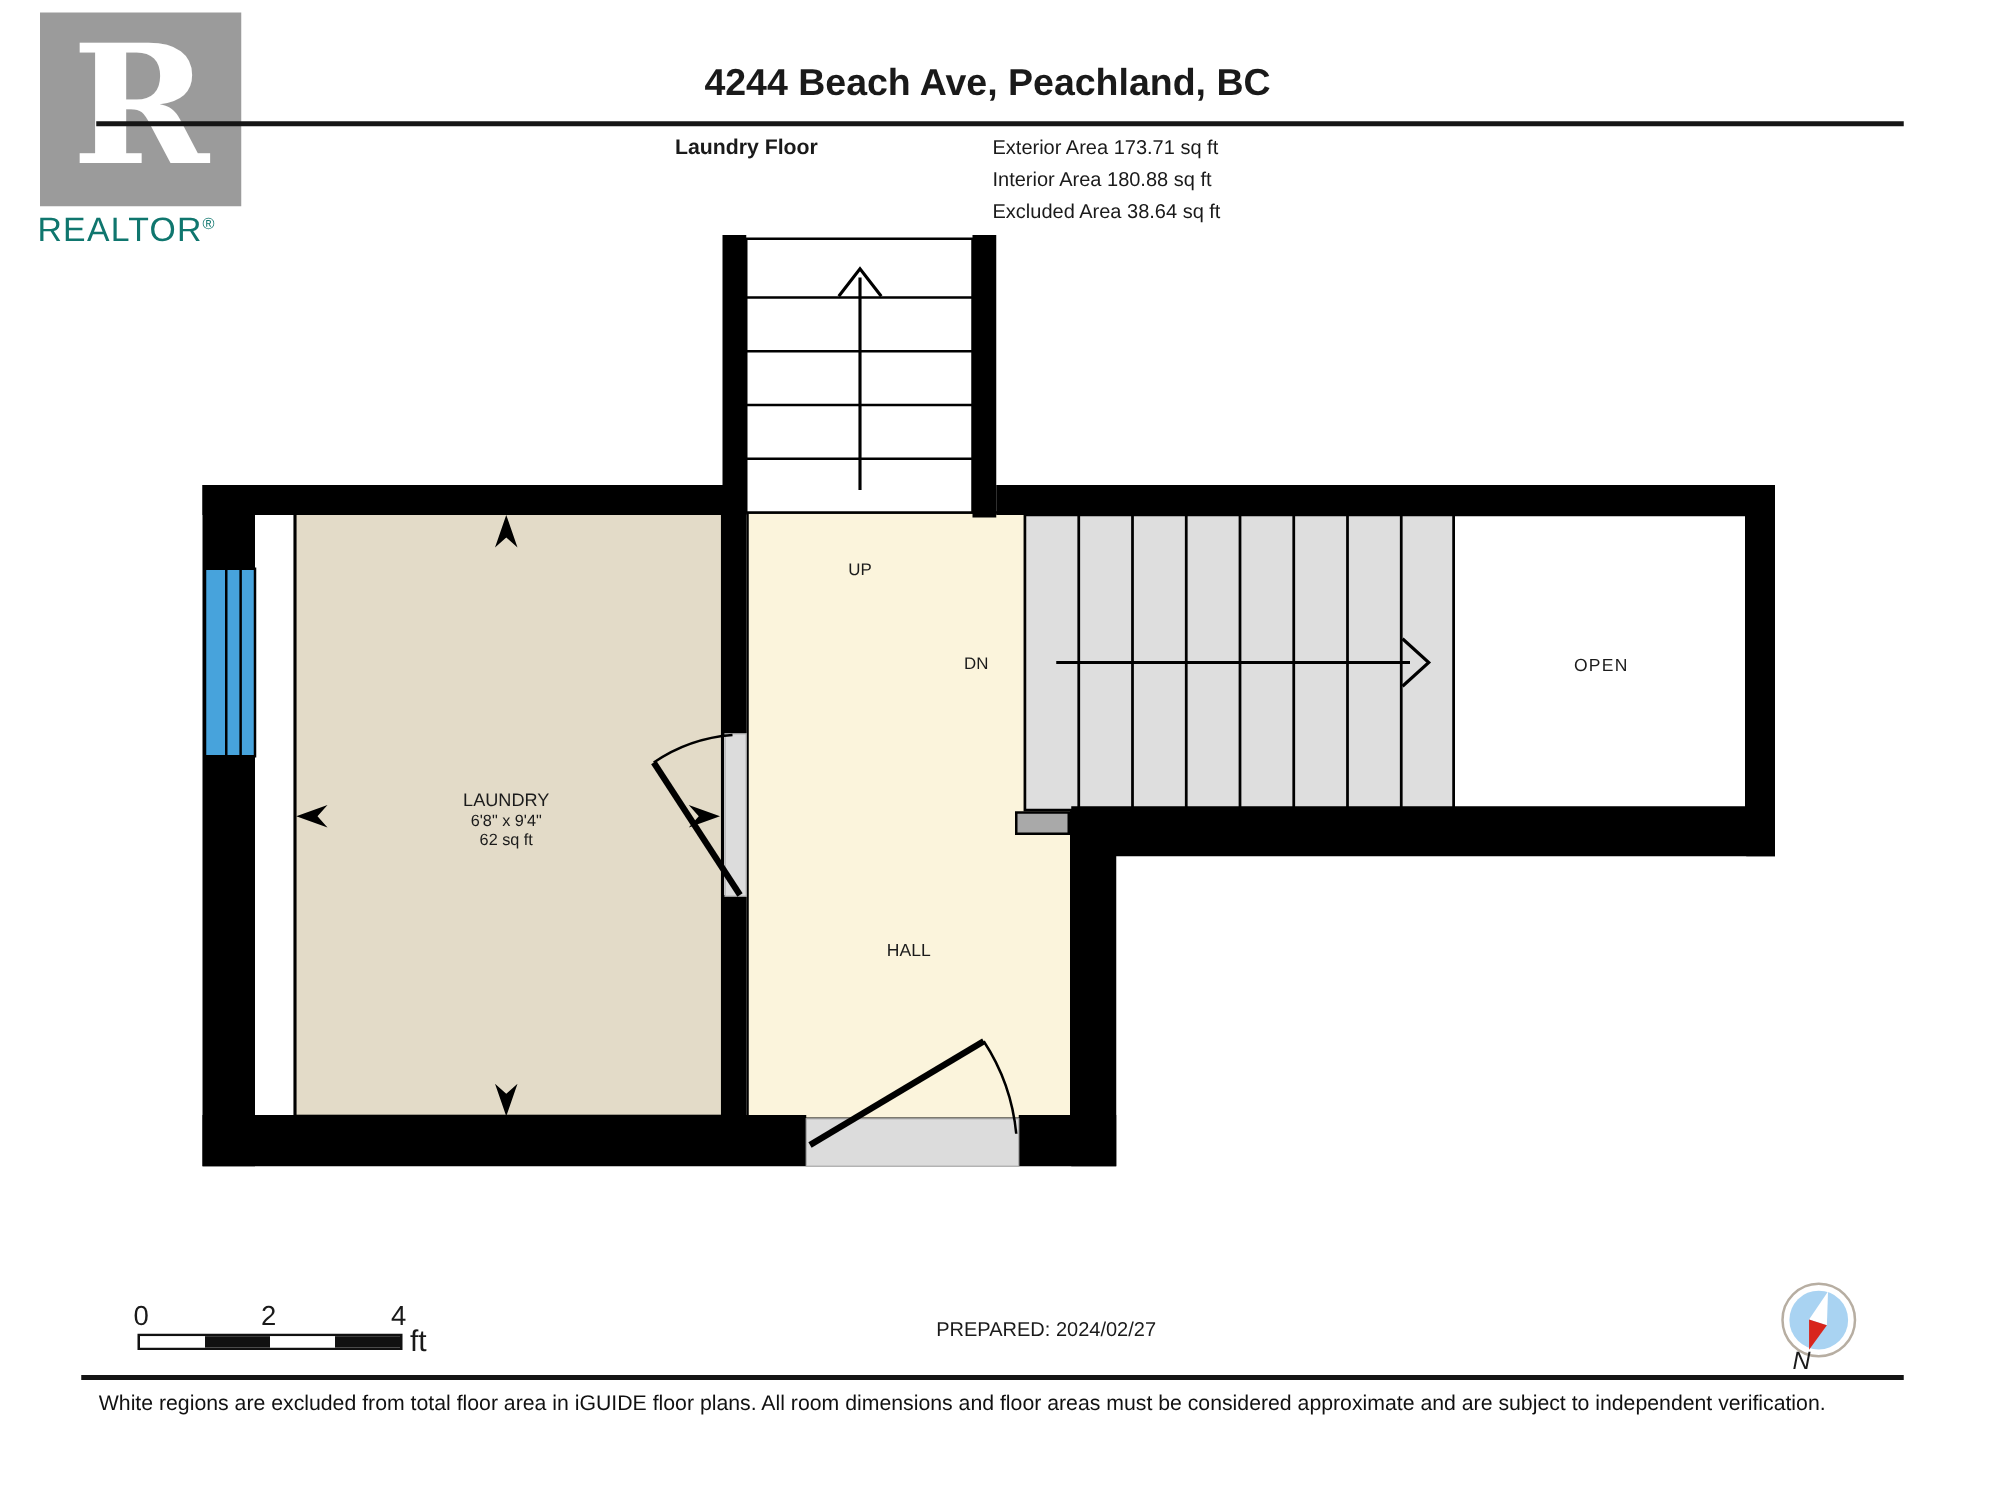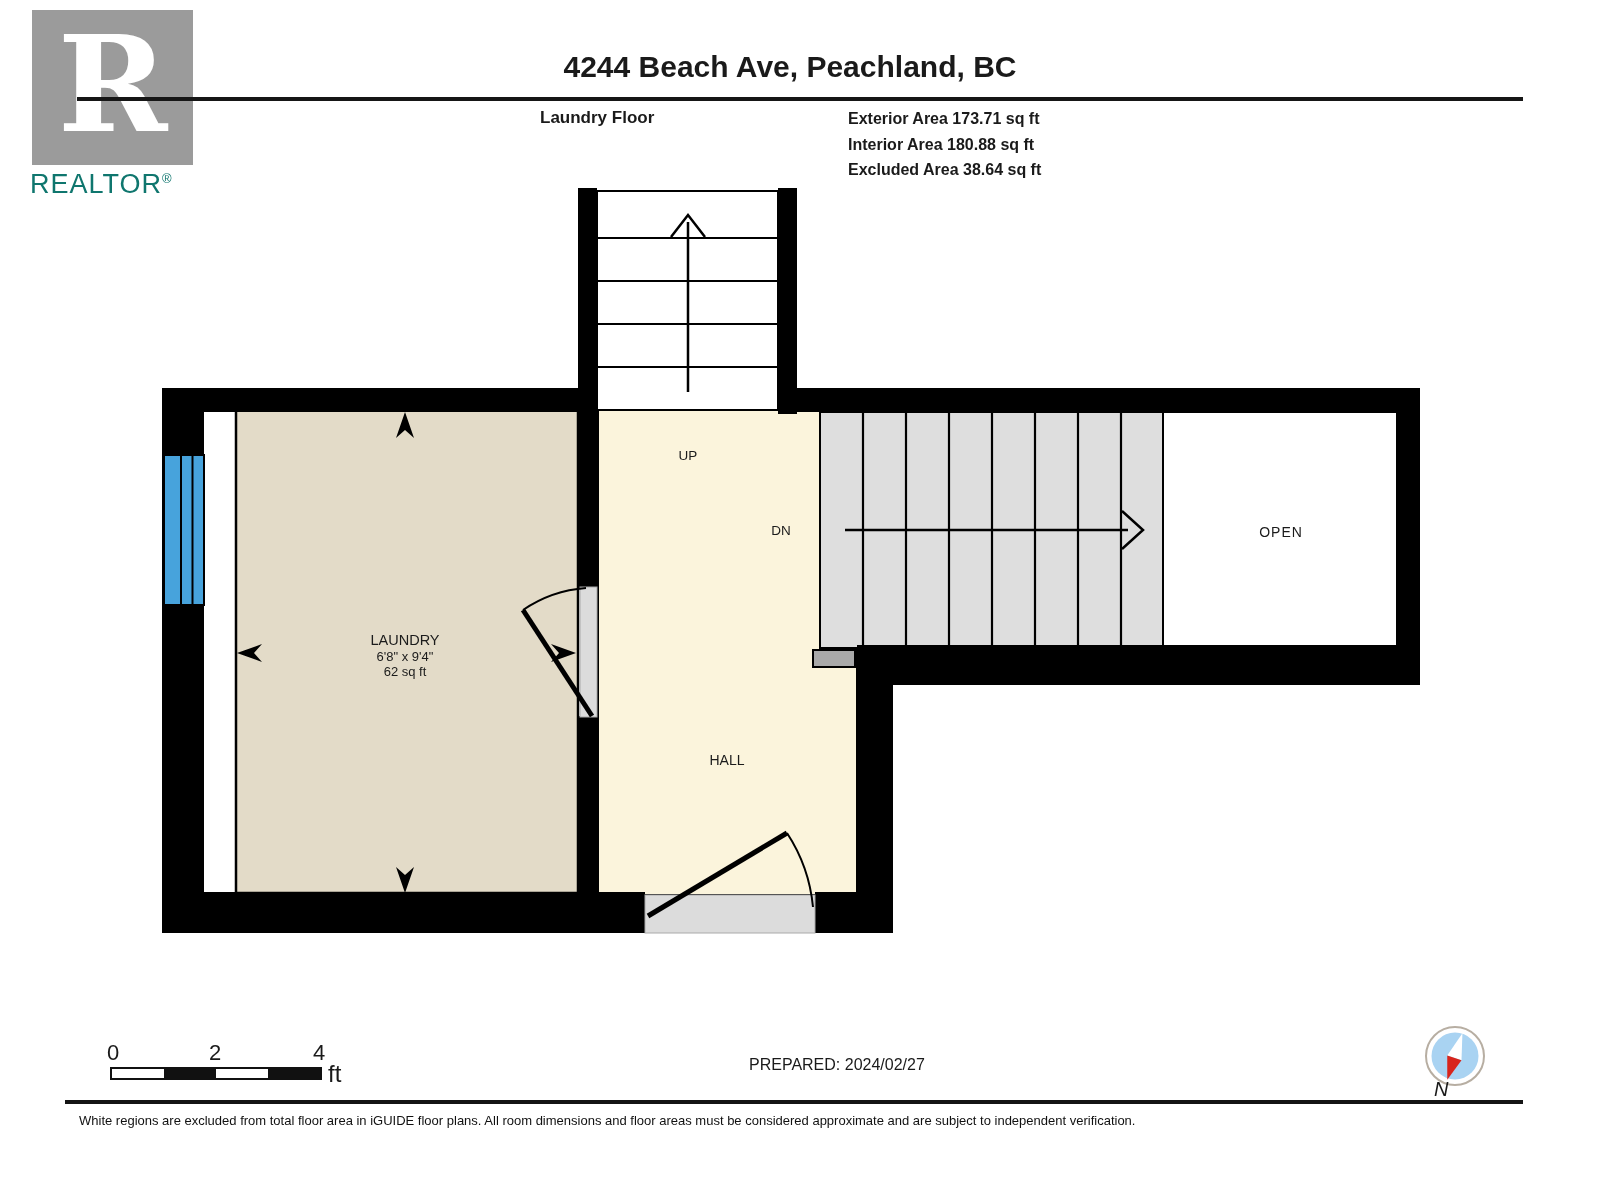--- a/index.html
+++ b/index.html
@@ -13,37 +13,37 @@
   .logo-r { font-family:"DejaVu Serif", serif; font-weight:bold; font-size:132px;
             color:#fff; line-height:1; margin-top:-6px; }
   .brand { left:30px; top:169px; width:190px; font-size:27px; letter-spacing:1px;
            color:#0f766e; font-family:"Liberation Sans", sans-serif; }
   .brand sup { font-size:13px; }
   .page-title { left:0; top:50px; width:1580px; text-align:center;
                 font-size:30px; font-weight:bold; }
   .hrule-top { left:77px; top:97px; width:1446px; height:4px; background:#161616; z-index:2; }
   .floor-label { left:540px; top:108px; width:245px; text-align:left;
                  font-size:17px; font-weight:bold; }
-  .stats { left:848px; top:106px; font-size:16px; line-height:25.5px;font-weight:bold; }
+  .stats { left:794px; top:106px; font-size:16px; line-height:25.5px; }
 
   
   .plan-svg { left:140px; top:180px; }
   .plan-text { font-family:"Liberation Sans", sans-serif; fill:#1b1b1b; }
 
   
   .tick { top:1040px; width:24px; text-align:center; font-size:22px; }
   .scalebar { left:110px; top:1067px; width:212px; height:13px; border:2px solid #111;
               display:flex; }
   .scalebar span { display:block; height:100%; width:52px; }
   .seg-w { background:#fff; } .seg-b { background:#111; }
   .ft-label { left:328px; top:1060px; font-size:24px; }
   .prepared { left:749px; top:1056px; font-size:16px; }
   .compass-n { left:1434px; top:1078px; width:40px; font-size:20px; font-style:italic; }
   .hrule-bottom { left:65px; top:1100px; width:1458px; height:4px; background:#141414; }
-  .disclaimer { left:79px; top:1113px; width:1460px; font-size:13px; color:#111; }
+  .disclaimer { left:79px; top:1113px; width:1460px; font-size:17px; color:#111; }
 </style>
 </head>
 <body>
 
 <div class="abs logo-box">
   <span class="logo-r">R</span>
 </div>
 <div class="abs brand"><span>REALTOR</span><sup>®</sup></div>
 
 <div class="abs page-title">4244 Beach Ave, Peachland, BC</div>

